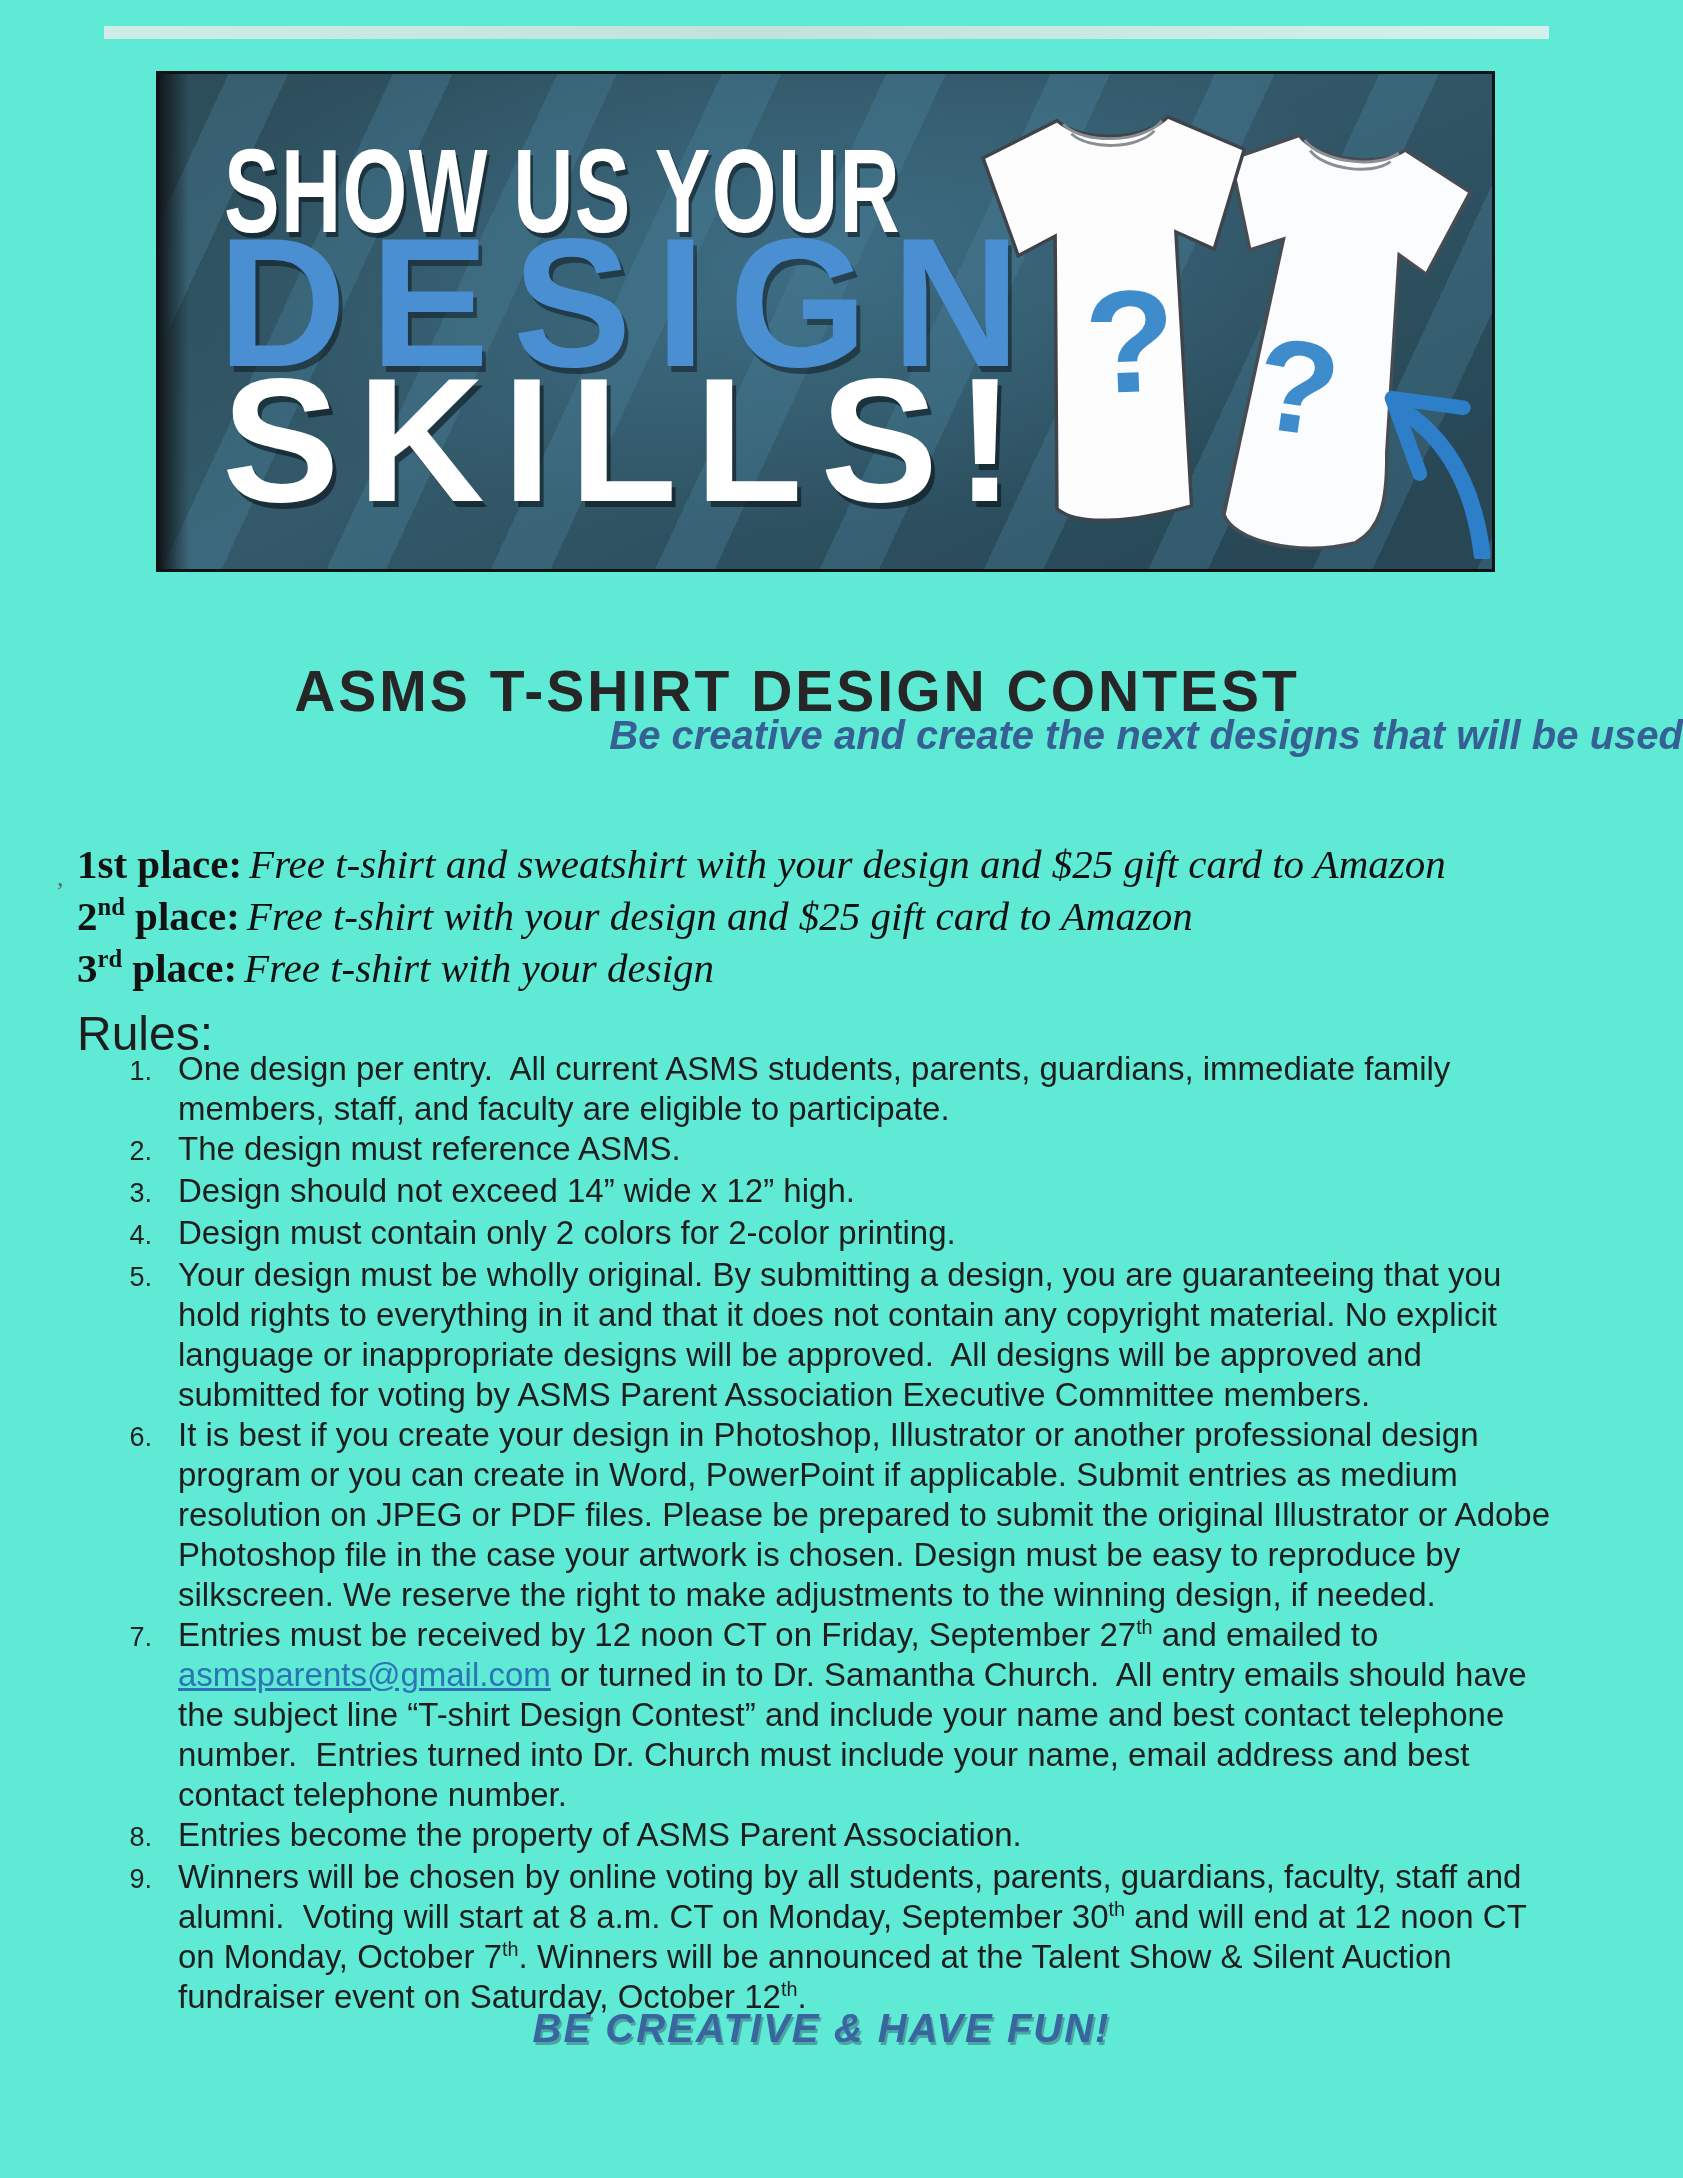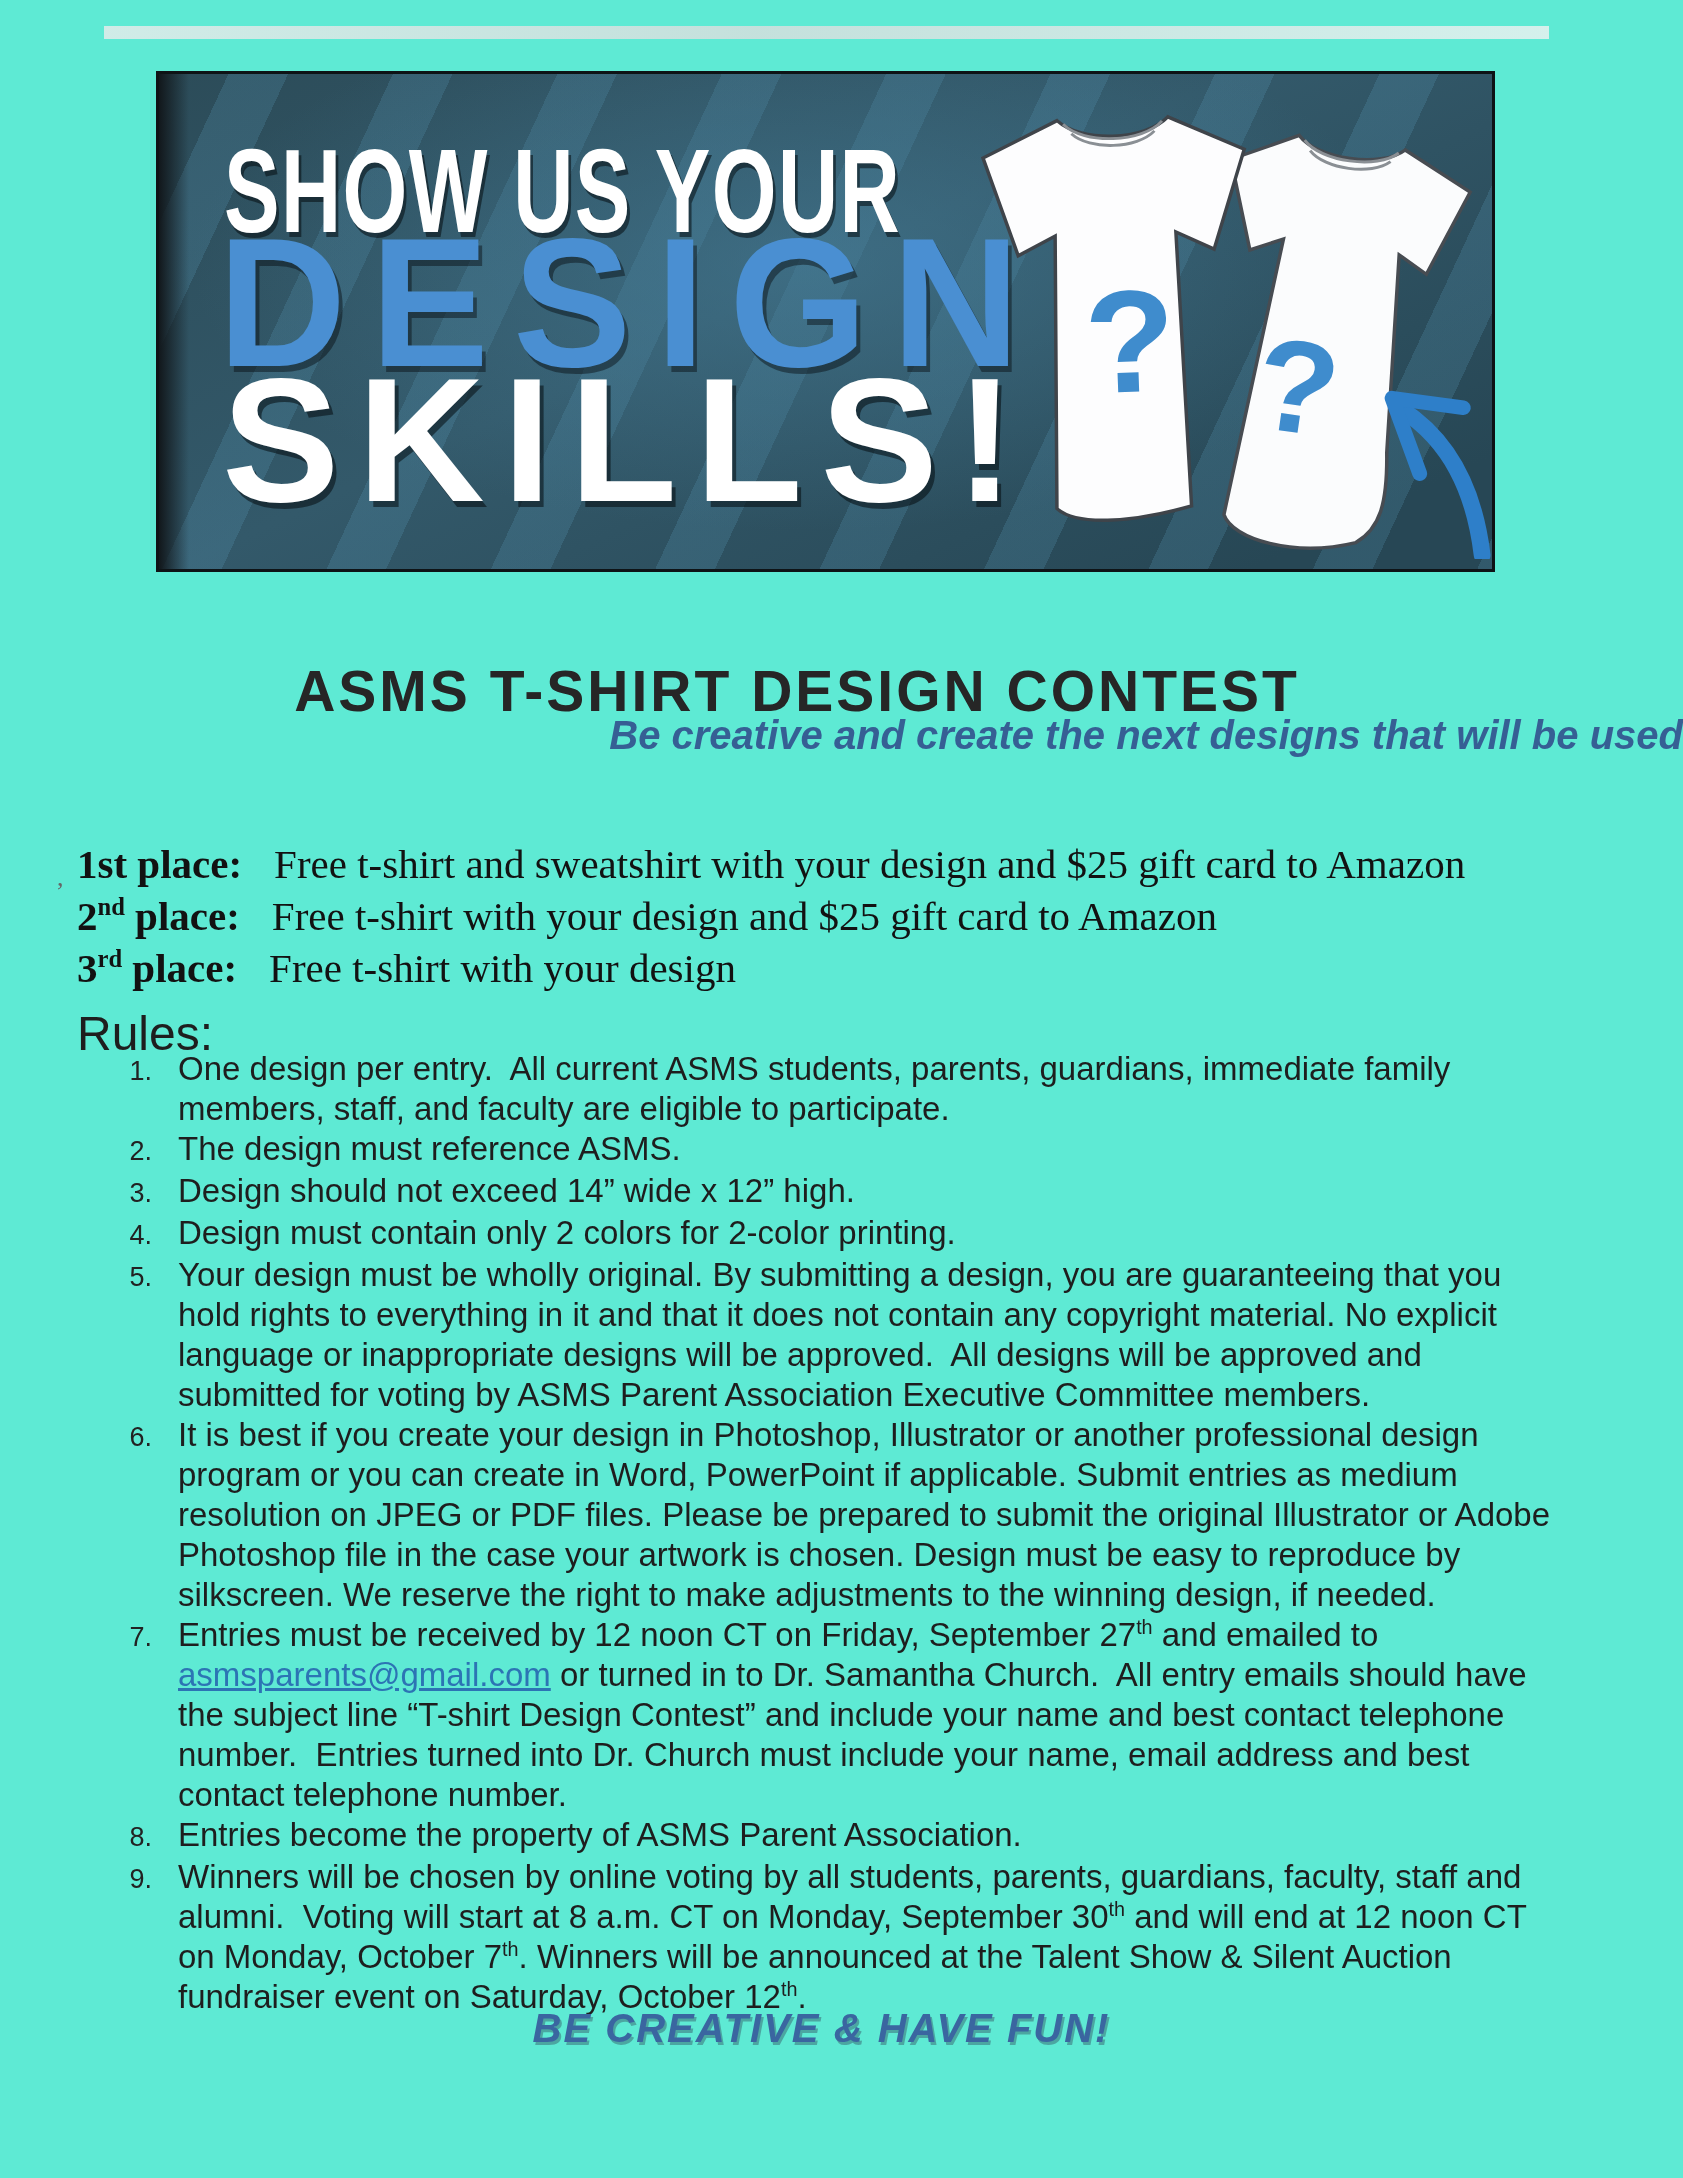--- a/index.html
+++ b/index.html
@@ -35,21 +35,21 @@
          font-size:57px;font-weight:700;letter-spacing:3px;color:#262626;margin-top:36px;}
   .subtitle{position:absolute;left:0;top:709px;width:1683px;text-align:right;
          font-size:40px;line-height:52px;font-weight:700;font-style:italic;color:#365f94;}
 
   
   .prizes{position:absolute;left:77px;top:838px;font-family:"Liberation Serif","DejaVu Serif",serif;
           font-size:41px;line-height:52px;color:#121212;}
   .prize-row{white-space:nowrap;}
   .prize-bold{font-weight:700;}
   .prize-label{white-space:pre;}
-  .prize-desc{margin-left:32px;}
+  .prize-desc{margin-left:7px;font-style:italic;}
   .prizes sup,.rules sup{font-size:60%;line-height:0;}
   .lead-mark{position:absolute;left:-20px;top:14px;font-size:26px;color:#666;}
 
   
   .rules-heading{position:absolute;left:77px;top:1006px;font-size:48px;color:#1e1e1e;}
   .rules{position:absolute;left:77px;top:1049px;width:1487px;font-size:33px;line-height:40px;
          list-style:none;margin:0;padding:0;color:#1e1e1e;}
   .rule{display:flex;align-items:baseline;}
   .num{flex:0 0 101px;text-align:right;padding-right:26px;box-sizing:border-box;font-size:27px;color:#222;}
   .rtext{flex:1;white-space:pre-wrap;}

